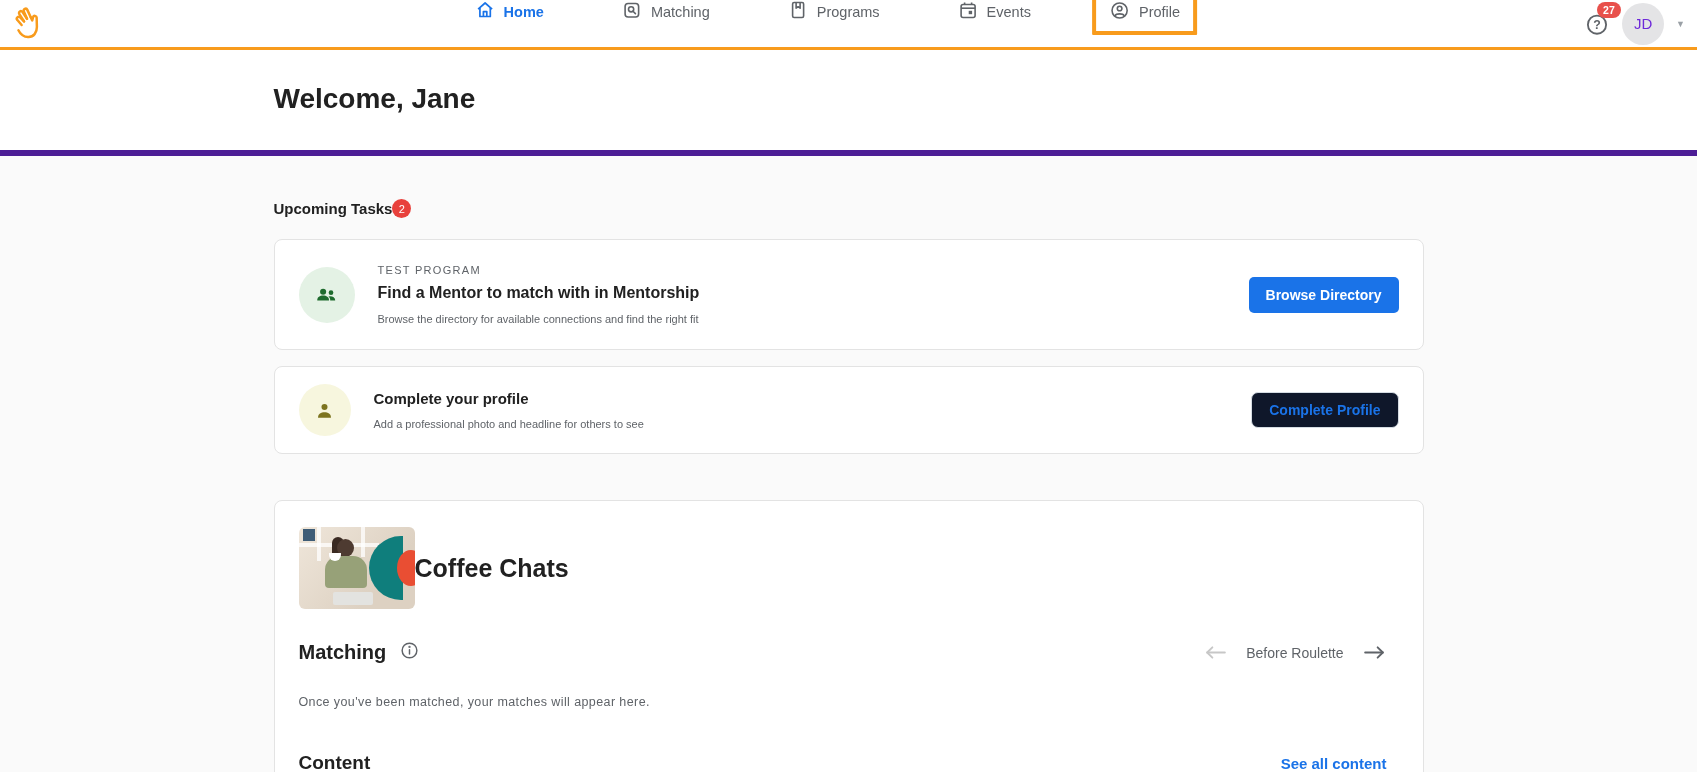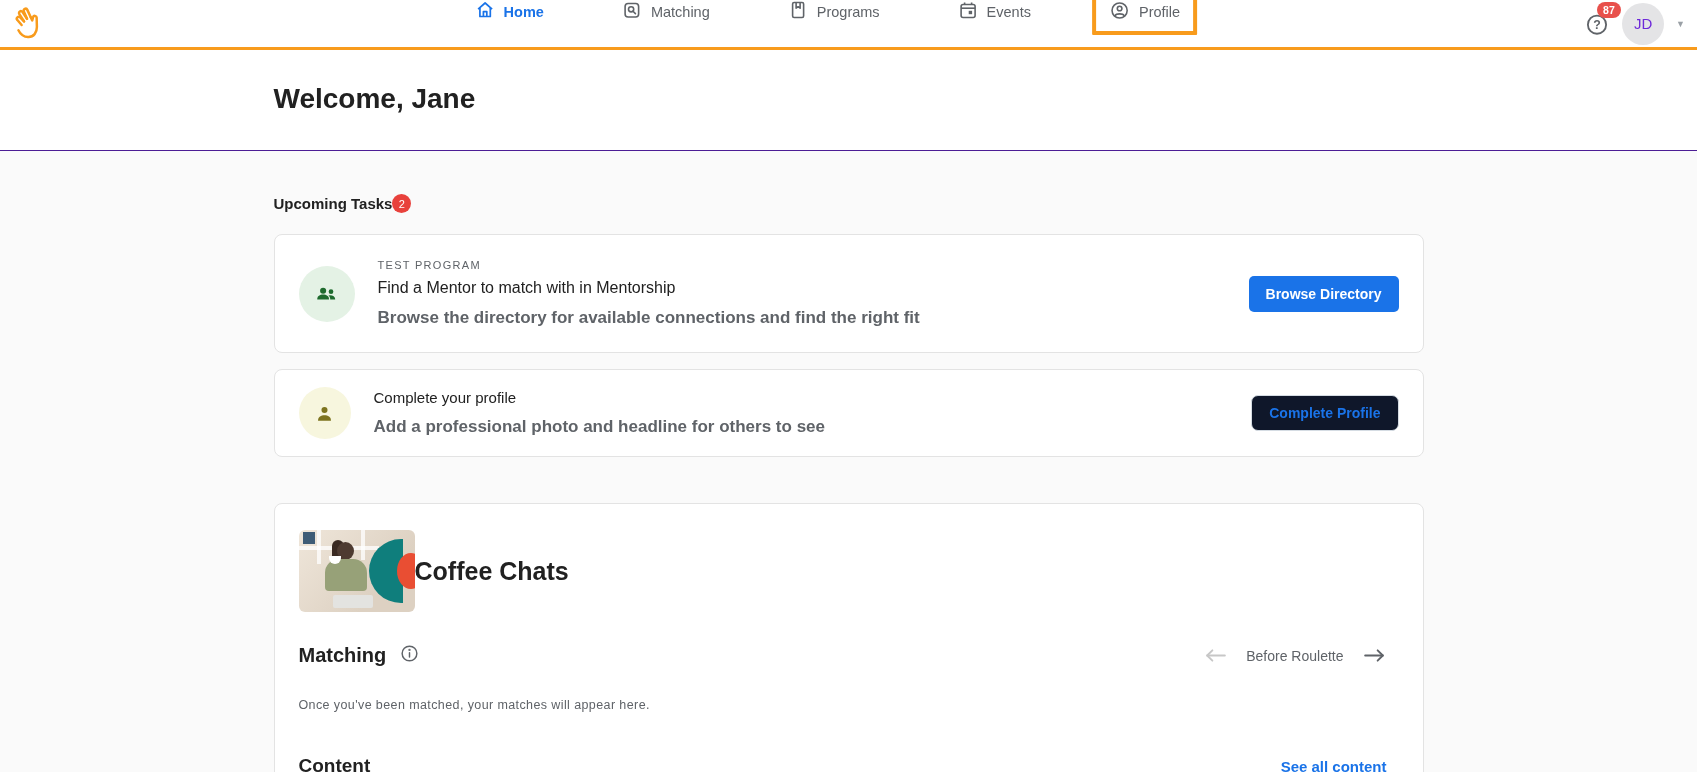--- a/index.html
+++ b/index.html
@@ -17,42 +17,42 @@
   .profile-box { border:4px solid #F89B1C; padding:7px 13px; margin:-11px -17px; border-radius:1px; }
   .nav-right { position:absolute; right:12px; top:0; height:47px; display:flex; align-items:center; gap:12px; }
   .help-wrap { position:relative; cursor:pointer; width:26px; height:26px; }
   .badge-65 { position:absolute; top:-9px; left:13px; background:#E8504B; color:#fff;
     font-size:10.5px; font-weight:700; border-radius:10px; padding:3px 6px; line-height:1; }
   .avatar { width:42px; height:42px; border-radius:50%; background:#E4E4E6; color:#6d28d9;
     display:flex; align-items:center; justify-content:center; font-size:15px; cursor:pointer; }
   .caret { color:#9AA0A6; font-size:9px; cursor:pointer; }
 
   
-  .welcome { background:#fff; border-bottom:1px solid #4c1d95; }
+  .welcome { background:#fff; border-bottom:6px solid #4c1d95; }
   .container { width:1150px; margin:0 auto; }
   .welcome h1 { font-size:28px; font-weight:700; color:#212121; padding:33px 0 35px; }
 
   
   .main { background:#FAFAFA; height:622px; padding-top:43px; }
   .tasks-head { display:flex; align-items:center; }
   .tasks-title { font-size:15px; font-weight:700; color:#212121; }
   .count-badge { min-width:19px; height:19px; border-radius:50%; background:#E8413C; color:#fff;
     font-size:11px; font-weight:500; display:flex; align-items:center; justify-content:center; }
 
   .task-card { background:#fff; border:1px solid #E3E3E3; border-radius:8px;
     display:flex; align-items:center; padding:24px; margin-top:21px; }
   .task-card.second { padding:17px 24px; margin-top:16px; }
   .icon-circle { border-radius:50%; display:flex; align-items:center; justify-content:center; flex:none; }
   .icon-circle.green { width:56px; height:56px; background:#E4F2E5; }
   .icon-circle.yellow { width:52px; height:52px; background:#F7F6DE; }
   .task-body { flex:1; margin-left:23px; }
   .overline { font-size:11px; letter-spacing:1.3px; color:#5F6368; }
-  .task-title { font-size:16px; font-weight:400; color:#212121; margin-top:8px; }
+  .task-title { font-size:16px; font-weight:700; color:#212121; margin-top:8px; }
   .task-card.second .task-title { margin-top:0; font-size:15px; }
-  .task-desc { font-size:17px; color:#5F6368; margin-top:11px;font-weight:bold; }
+  .task-desc { font-size:11px; color:#5F6368; margin-top:11px; }
   .btn { font-family:inherit; font-size:14px; font-weight:700; border-radius:5px; cursor:pointer; white-space:nowrap; }
   .btn-primary { background:#1A73E8; color:#fff; border:none; padding:10px 17px; }
   .btn-outline { background:#0f172a; color:#1A73E8; border:1px solid #D5DCE3; border-radius:7px; padding:9px 17px; }
 
   
   .program-card { margin-top:46px; background:#fff; border:1px solid #E3E3E3; border-radius:8px;
     padding:26px 24px 60px; }
   .program-head { display:flex; align-items:center; }
   .thumb { width:116px; height:82px; border-radius:6px; position:relative; overflow:hidden; flex:none;
     background:linear-gradient(130deg, #EFE6DA 0%, #DDD1C2 70%); }
@@ -150,21 +150,21 @@
       </div>
     </div>
   </nav>
 
   <div class="nav-right">
     <div class="help-wrap">
       <svg viewBox="0 0 20 20" width="26" height="26" fill="none" stroke="#5F6368" stroke-width="1.4">
         <circle cx="10" cy="10.5" r="7"></circle>
         <text x="10" y="14" text-anchor="middle" font-size="9.5" font-weight="bold" fill="#5F6368" stroke="none">?</text>
       </svg>
-      <span class="badge-65">87</span>
+      <span class="badge-65">27</span>
     </div>
     <div class="avatar">
       <span>JD</span>
     </div>
     <span class="caret">▼</span>
   </div>
 </header>
 
 <section class="welcome">
   <div class="container">

